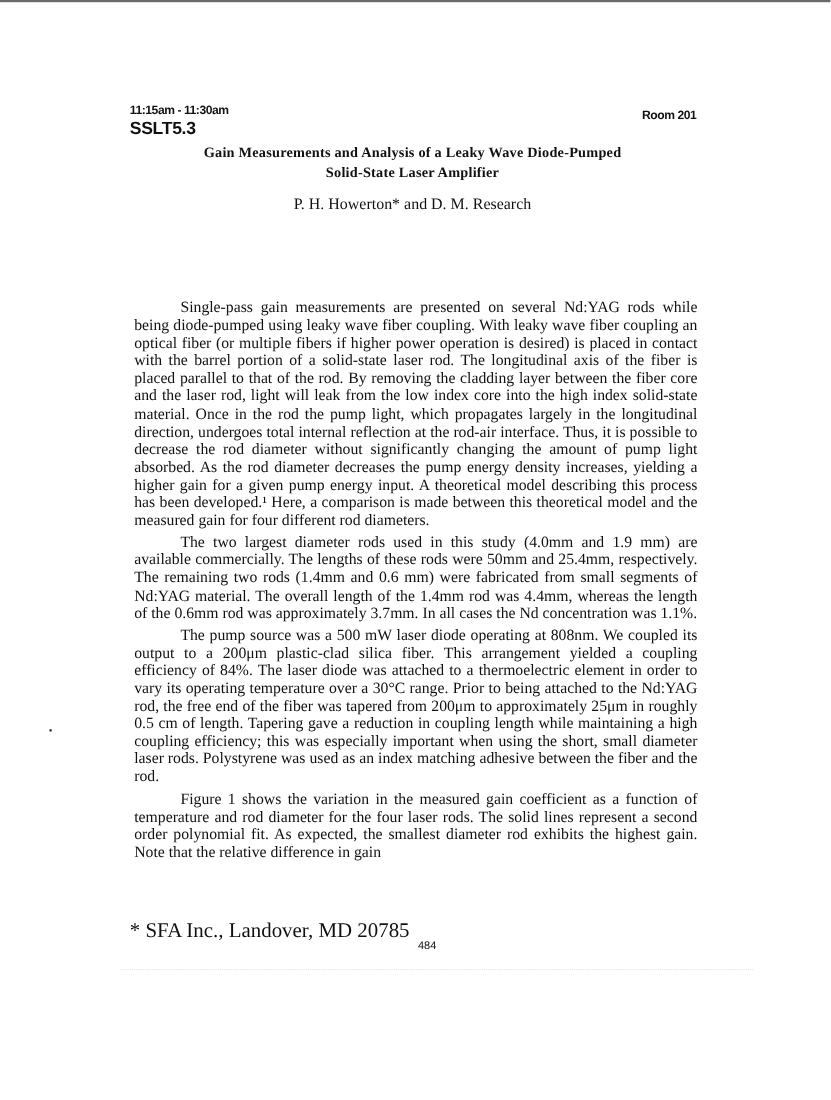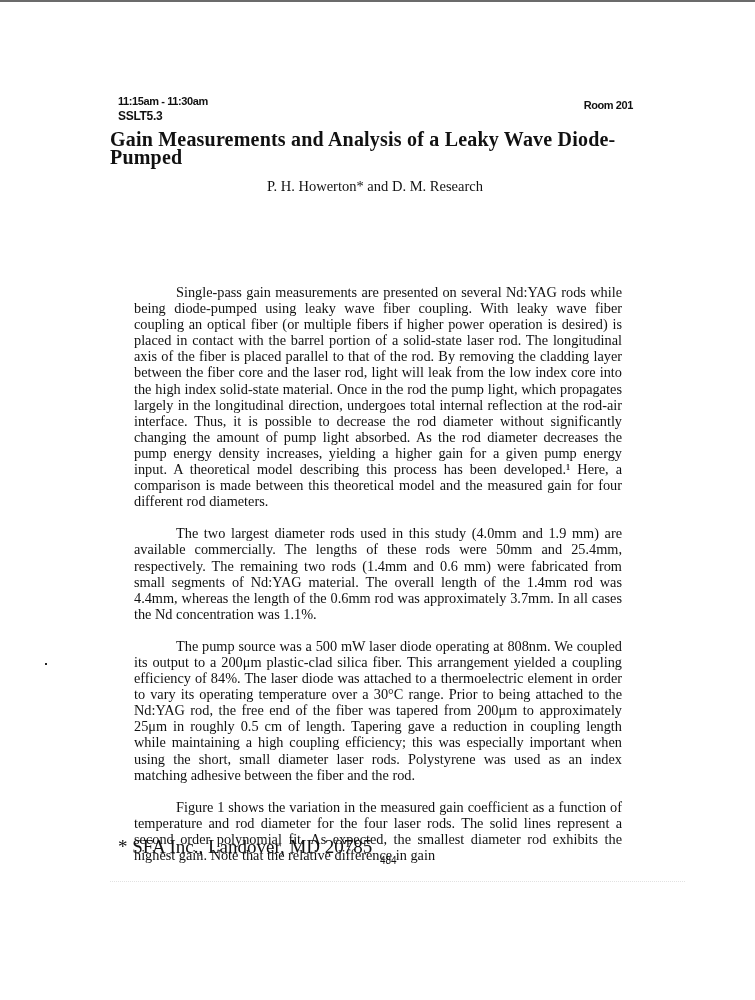--- a/index.html
+++ b/index.html
@@ -1,43 +1,44 @@
 <!DOCTYPE html>
 <html><head>
 <meta charset="utf-8">
 <style>
   html, body { margin: 0; padding: 0; background: #ffffff; }
   body { width: 755px; height: 1000px; position: relative; overflow: hidden; }
   .top-rule { position: absolute; left: 0; top: 0; width: 755px; height: 2px; background: #6b6b6b; }
   .page { position: absolute; left: 0; top: 0; width: 755px; height: 928px; color: #111; }
   .header-time { position: absolute; left: 118px; top: 95px; font-family: "Liberation Sans", sans-serif; font-weight: bold; font-size: 11px; letter-spacing: -0.4px; }
   .header-room { position: absolute; right: 122px; top: 99px; font-family: "Liberation Sans", sans-serif; font-weight: bold; font-size: 11px; letter-spacing: -0.4px; margin-left: 28px; }
-  .header-code { position: absolute; left: 118px; top: 109px; font-family: "Liberation Sans", sans-serif; font-weight: bold; font-size: 12px; letter-spacing: -0.3px; }
-  .title { position: absolute; left: 110px; width: 530px; top: 130px; text-align: left; font-family: "Liberation Serif", serif; font-weight: bold; font-size: 20px; line-height: 18px; letter-spacing: 0.2px; }
+  .header-code { position: absolute; left: 118px; top: 109px; font-family: "Liberation Sans", sans-serif; font-weight: bold; font-size: 16px; letter-spacing: -0.3px; }
+  .title { position: absolute; left: 110px; width: 530px; top: 130px; text-align: center; font-family: "Liberation Serif", serif; font-weight: bold; font-size: 13px; line-height: 18px; letter-spacing: 0.2px; }
   .authors { position: absolute; left: 110px; width: 530px; top: 178px; text-align: center; font-family: "Liberation Serif", serif; font-size: 14.5px; }
   .affil { position: absolute; left: 110px; width: 530px; top: 209px; text-align: center; font-family: "Liberation Serif", serif; font-size: 14.5px; line-height: 16.5px; }
   .body { position: absolute; left: 118px; width: 520px; top: 268px; font-family: "Liberation Serif", serif; font-size: 14.3px; line-height: 16.1px; text-align: justify; }
-  .body p { margin: 16px; text-indent: 42px; }
+  .body p { margin: 4px; text-indent: 42px; }
   .footnote { position: absolute; left: 118px; top: 836px; font-family: "Liberation Serif", serif; font-size: 19px; }
   .page-num { position: absolute; left: 380px; top: 855px; font-family: "Liberation Sans", sans-serif; font-size: 10px; }
   .scan-dot { position: absolute; left: 45px; top: 663px; width: 2px; height: 2px; background: #222; }
   .scan-line { position: absolute; left: 110px; top: 881px; width: 575px; height: 1px; border-top: 1px dotted #e2e2e2; }
 </style>
 </head>
 <body>
 
 <div class="top-rule"></div>
 
 <div class="page">
   <div class="header-time">11:15am - 11:30am</div>
   <div class="header-room">Room 201</div>
   <div class="header-code">SSLT5.3</div>
 
   <div class="title">
     <div>Gain Measurements and Analysis of a Leaky Wave Diode-Pumped</div>
+    <div>Solid-State Laser Amplifier</div>
   </div>
 
   <div class="authors">P. H. Howerton* and D. M. Research</div>
 
 
   <div class="body">
     <p>Single-pass gain measurements are presented on several Nd:YAG rods while being diode-pumped using leaky wave fiber coupling. With leaky wave fiber coupling an optical fiber (or multiple fibers if higher power operation is desired) is placed in contact with the barrel portion of a solid-state laser rod. The longitudinal axis of the fiber is placed parallel to that of the rod.  By removing the cladding layer between the fiber core and the laser rod, light will leak from the low index core into the high index solid-state material.  Once in the rod the pump light, which propagates largely in the longitudinal direction, undergoes total internal reflection at the rod-air interface.  Thus, it is possible to decrease the rod diameter without significantly changing the amount of pump light absorbed.  As the rod diameter decreases the pump energy density increases, yielding a higher gain for a given pump energy input.  A theoretical model describing this process has been developed.¹  Here, a comparison is made between this theoretical model and the measured gain for four different rod diameters.</p>
     <p>The two largest diameter rods used in this study (4.0mm and 1.9 mm) are available commercially.  The lengths of these rods were 50mm and 25.4mm, respectively.  The remaining two rods (1.4mm and 0.6 mm) were fabricated from small segments of Nd:YAG material.  The overall length of the 1.4mm rod was 4.4mm, whereas the length of the 0.6mm rod was approximately 3.7mm.  In all cases the Nd concentration was 1.1%.</p>
     <p>The pump source was a 500 mW laser diode operating at 808nm.  We coupled its output to a 200μm plastic-clad silica fiber.  This arrangement yielded a coupling efficiency of 84%.  The laser diode was attached to a thermoelectric element in order to vary its operating temperature over a 30°C range.  Prior to being attached to the Nd:YAG rod, the free end of the fiber was tapered from 200μm to approximately 25μm in roughly 0.5 cm of length. Tapering gave a reduction in coupling length while maintaining a high coupling efficiency; this was especially important when using the short, small diameter laser rods.  Polystyrene was used as an index matching adhesive between the fiber and the rod.</p>
     <p>Figure 1 shows the variation in the measured gain coefficient as a function of temperature and rod diameter for the four laser rods.  The solid lines represent a second order polynomial fit.  As expected, the smallest diameter rod exhibits the highest gain.  Note that the relative difference in gain</p>

